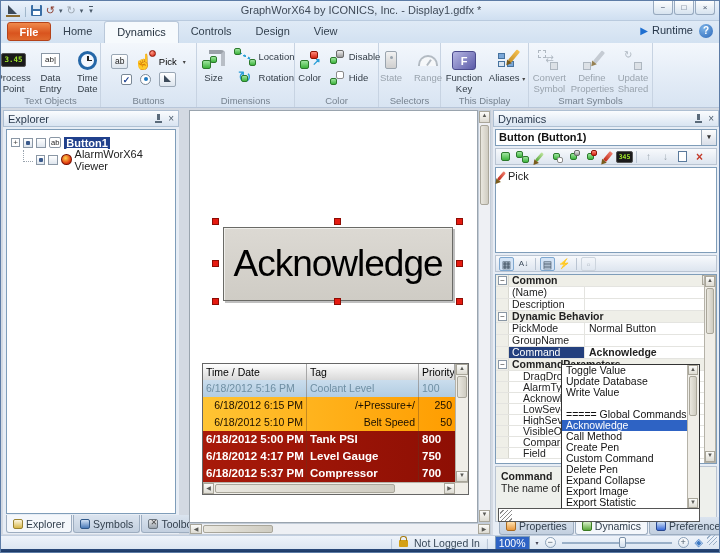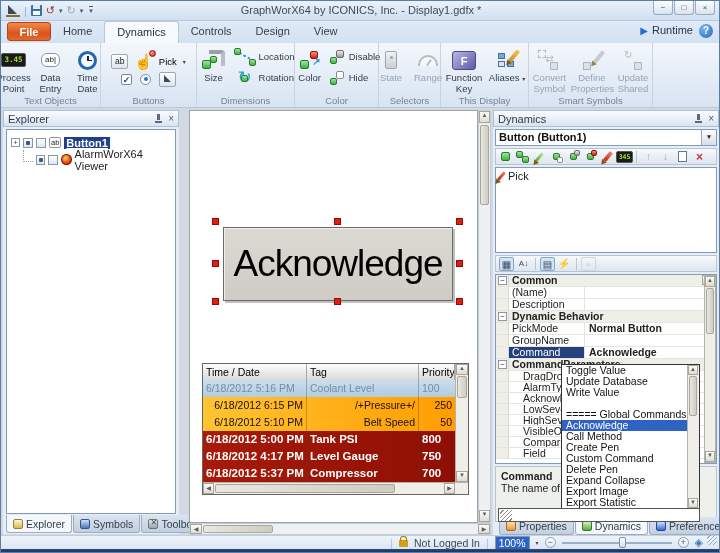--- a/index.html
+++ b/index.html
@@ -49,21 +49,21 @@
   .gsq.small{width:7px;height:7px;}
   .rsq{display:inline-block;width:8px;height:8px;border:1px solid #8d1606;border-radius:2px;background:linear-gradient(#ff8a7a,#d42311);}
   .graysq{display:inline-block;width:8px;height:8px;border:1px solid #6a6a6a;border-radius:2px;background:linear-gradient(#eee,#9a9a9a);}
   .whitesq{display:inline-block;width:8px;height:8px;border:1px solid #8a8a8a;border-radius:2px;background:#fff;}
   .bluearr{color:#2a9fd8;font-size:10px;font-weight:bold;}
   .pencil{display:inline-block;width:4px;height:14px;background:linear-gradient(#f6c14f,#c89228);transform:rotate(40deg);border-radius:1px;position:relative;}
   .pencil:after{content:"";position:absolute;left:-1px;bottom:-5px;border-left:3px solid transparent;border-right:3px solid transparent;border-top:5px solid #7a5c1c;}
   .pencil.red{background:linear-gradient(#f08070,#c02a18);}
   .pencil.big{width:6px;height:18px;}
   .chip{display:inline-block;background:#1a1a1a;border:1px solid #555;border-radius:2px;color:#9fe52a;font-size:7.5px;font-weight:bold;padding:1px 2px;font-family:"DejaVu Sans Mono",monospace;}
-  .debox{display:inline-block;background:#fff;border:1px solid #8a97a5;border-radius:6px;color:#222;font-size:8px;padding:1px 3px;}
+  .debox{display:inline-block;background:#fff;border:1px solid #8a97a5;border-radius:0;color:#222;font-size:8px;padding:1px 3px;}
   .clock{display:inline-block;width:19px;height:19px;border-radius:50%;border:3px solid #2567a8;background:#f4f8ff;position:relative;}
   .clock:before{content:"";position:absolute;left:6px;top:2px;width:1.5px;height:5px;background:#222;}
   .clock:after{content:"";position:absolute;left:6px;top:6px;width:5px;height:1.5px;background:#222;}
   .hand-ic{position:relative;font-size:15px;color:#e0862c;line-height:16px;}
   .hand-ic .dot{position:absolute;right:-3px;top:-4px;width:7px;height:7px;border-radius:50%;background:radial-gradient(circle at 35% 30%,#ff9d8a,#cf1a08);border:1px solid #8d1606;}
   .minibtn{width:17px;height:15px;border:1px solid #9aa7b5;border-radius:2px;background:linear-gradient(#fff,#dde5ee);font-size:8.5px;text-align:center;line-height:13px;color:#222;}
   .ckbx{width:11px;height:11px;border:1px solid #7a8896;border-radius:2px;background:#fff;color:#1c3f8f;font-size:9px;line-height:10px;text-align:center;font-weight:bold;}
   .rdio{width:11px;height:11px;border:1px solid #7a8896;border-radius:50%;background:#fff;position:relative;}
   .rdio:before{content:"";position:absolute;left:2.5px;top:2.5px;width:4px;height:4px;border-radius:50%;background:#1f7ac2;}
   .sailbtn{width:17px;height:15px;border:1px solid #9aa7b5;border-radius:2px;background:linear-gradient(#fff,#dde5ee);position:relative;}
@@ -176,21 +176,21 @@
   .bolt{color:#d8a800;}
   #prop-grid{position:absolute;left:2px;top:164px;right:2px;height:190px;background:#fff;border:1px solid #7f9db9;overflow:hidden;font-size:10.5px;}
   .pg-row{display:flex;height:12px;line-height:11px;border-bottom:1px solid #e4e4e0;}
   .pg-row.child{height:11px;line-height:10px;}
   .pg-marker{width:13px;background:#efefe8;border-right:1px solid #d8d8d0;flex:none;position:relative;}
   .pg-exp{position:absolute;left:2px;top:1px;width:9px;height:9px;border:1px solid #8a97a5;background:#fff;font-size:8px;line-height:7px;text-align:center;color:#333;}
   .pg-name{flex:none;width:76px;padding-left:3px;color:#222;overflow:hidden;white-space:nowrap;border-right:1px solid #e4e4e0;}
   .pg-row.cat .pg-name{font-weight:bold;width:196px;border-right:none;background:#efefe8;}
   .pg-row.cat{background:#efefe8;}
   .pg-row.child .pg-name{padding-left:14px;}
-  .pg-val{flex:1;padding-left:4px;color:#222;overflow:hidden;white-space:nowrap;position:relative;font-weight:bold;}
+  .pg-val{flex:1;padding-left:4px;color:#222;overflow:hidden;white-space:nowrap;position:relative;}
   .pg-row.sel .pg-name{background:#24407e;color:#fff;}
   .pg-val.bold{font-weight:bold;}
   .pg-ddbtn{position:absolute;right:1px;top:0;width:13px;height:10px;background:linear-gradient(#f4f4f2,#d4d4cd);border:1px solid #a9a69a;font-size:6px;line-height:9px;text-align:center;color:#777;}
   #pg-vscroll{position:absolute;right:3px;top:165px;width:12px;height:188px;background:#f0eee8;border:1px solid #b5b2a8;}
   #pg-help{position:absolute;left:2px;top:356px;right:2px;height:56px;background:#eef0ec;border:1px solid #b9c4d2;padding:3px 5px;font-size:10.5px;color:#222;overflow:hidden;}
   #pg-help .ht{font-weight:bold;}
   
   #cmd-popup{position:absolute;left:68px;top:254px;width:139px;height:145px;background:#fff;border:1px solid #333;z-index:30;font-size:10.5px;overflow:hidden;}
   .dd-item{height:11px;line-height:11px;padding-left:4px;color:#111;white-space:nowrap;overflow:hidden;margin-right:12px;}
   .dd-item.sel{background:#2e63c4;color:#fff;}

